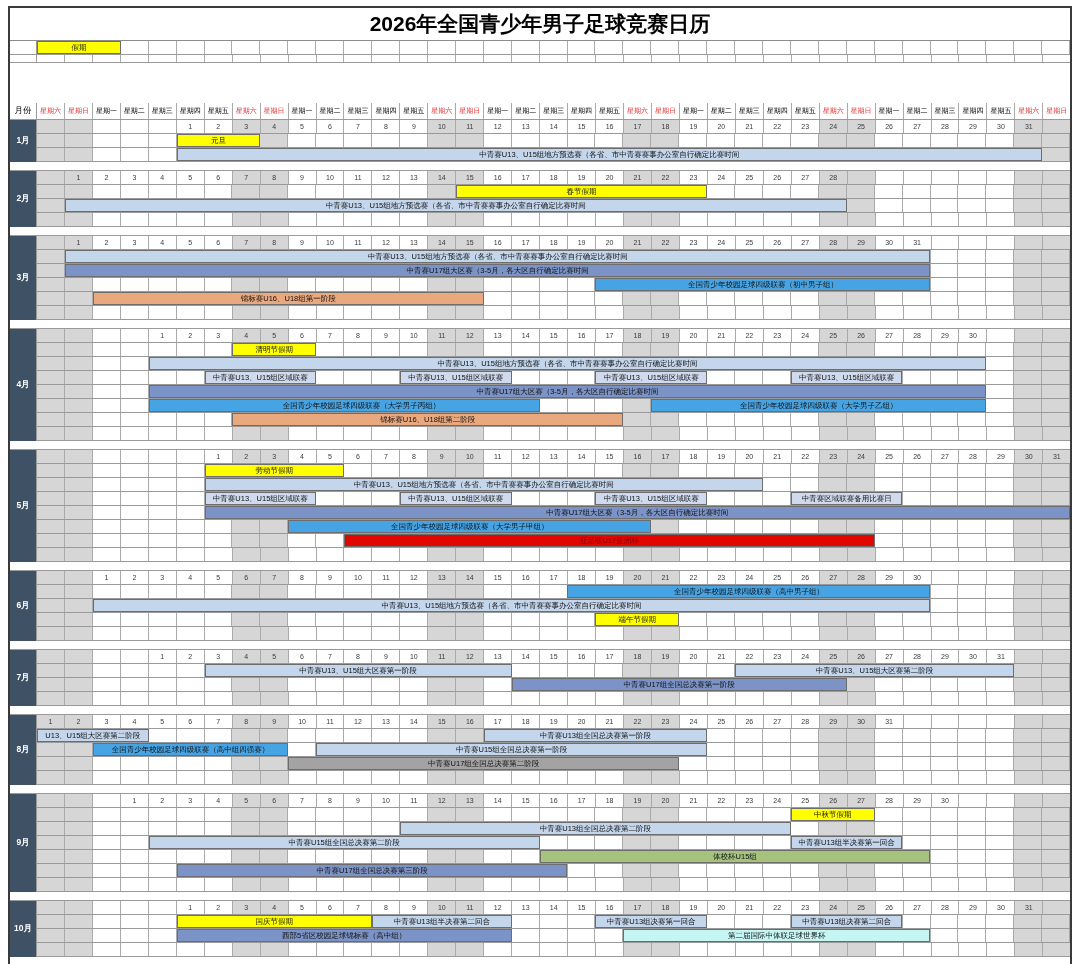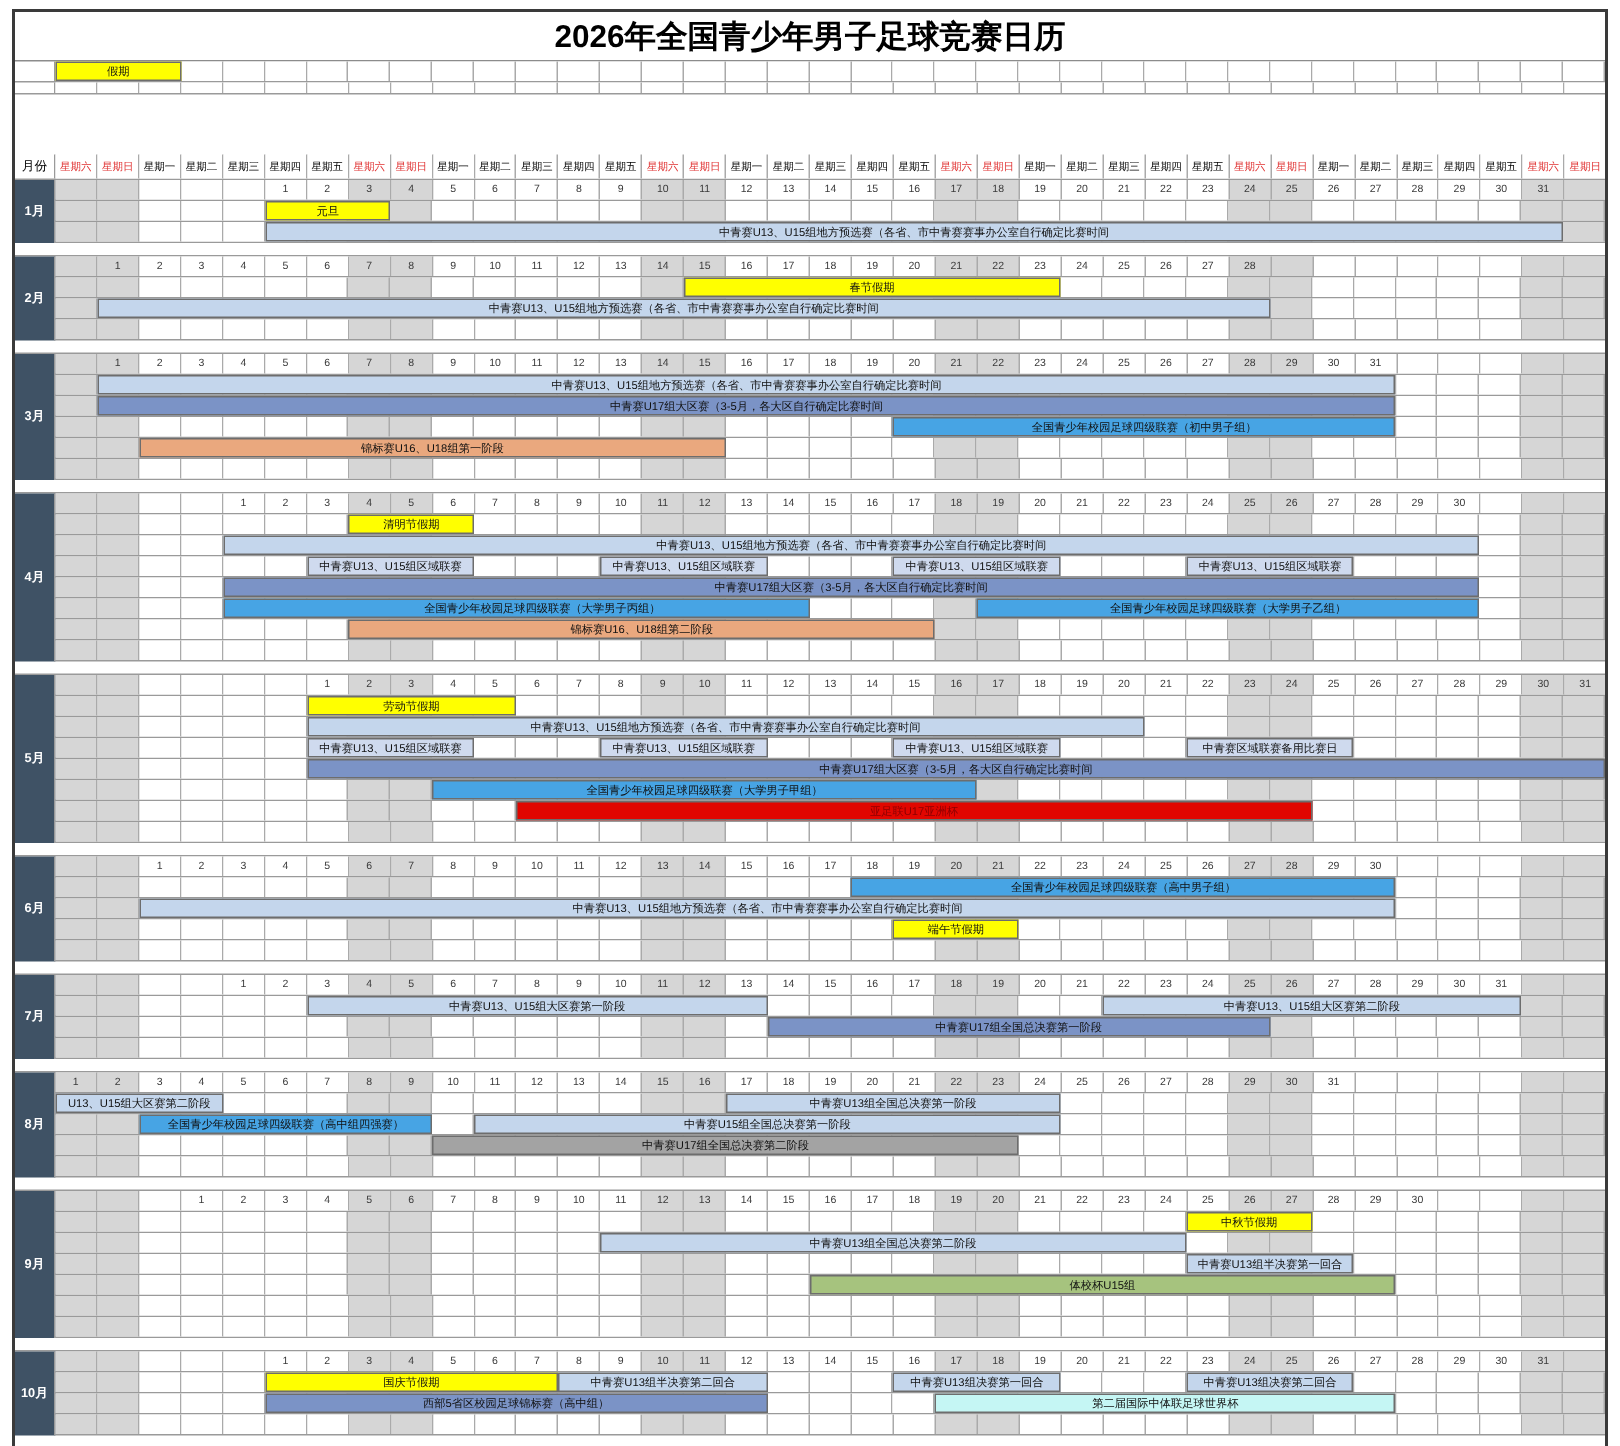--- a/index.html
+++ b/index.html
@@ -2173,20 +2173,21 @@
                 <div class="c"></div>
                 <div class="c we"></div>
                 <div class="c we"></div>
                 <div class="c"></div>
                 <div class="c"></div>
                 <div class="c"></div>
                 <div class="c"></div>
                 <div class="c"></div>
                 <div class="c we"></div>
                 <div class="c we"></div>
+                <div class="bar" style="left: 10.8108%; width: 37.8378%; background: rgb(196, 214, 236);">中青赛U15组全国总决赛第二阶段</div>
                 <div class="bar" style="left: 72.973%; width: 10.8108%; background: rgb(196, 214, 236);">中青赛U13组半决赛第一回合</div>
               </div>
             </div>
             <div class="row r13">
               <div class="days">
                 <div class="c we"></div>
                 <div class="c we"></div>
                 <div class="c"></div>
                 <div class="c"></div>
                 <div class="c"></div>
@@ -2257,20 +2258,21 @@
                 <div class="c"></div>
                 <div class="c we"></div>
                 <div class="c we"></div>
                 <div class="c"></div>
                 <div class="c"></div>
                 <div class="c"></div>
                 <div class="c"></div>
                 <div class="c"></div>
                 <div class="c we"></div>
                 <div class="c we"></div>
+                <div class="bar" style="left: 13.5135%; width: 37.8378%; background: rgb(123, 147, 198);">中青赛U17组全国总决赛第三阶段</div>
               </div>
             </div>
             <div class="row r13">
               <div class="days">
                 <div class="c we"></div>
                 <div class="c we"></div>
                 <div class="c"></div>
                 <div class="c"></div>
                 <div class="c"></div>
                 <div class="c"></div>

